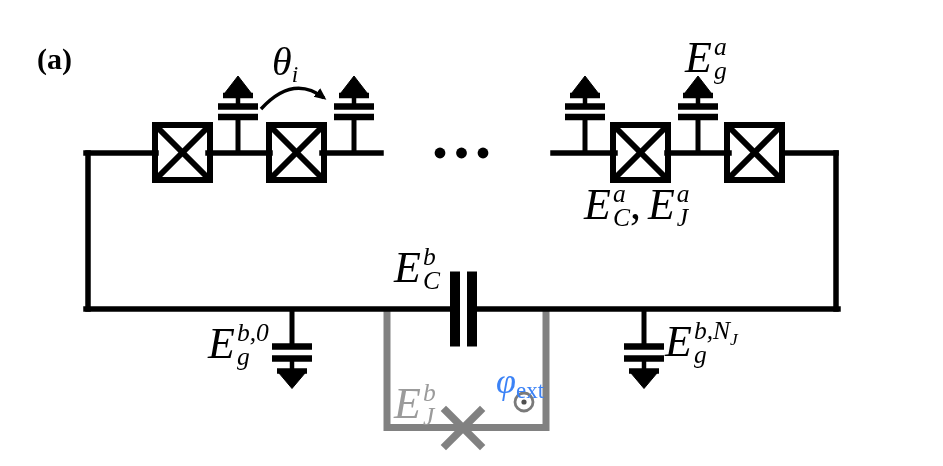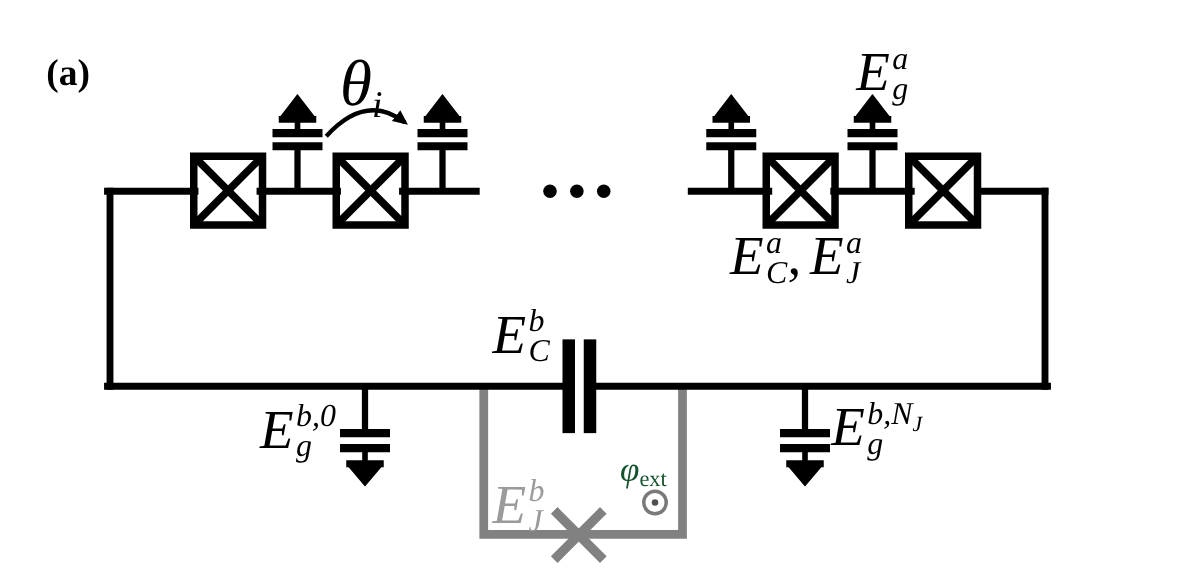--- a/index.html
+++ b/index.html
@@ -39,23 +39,23 @@
   .subsub{
     font-size:68%;
     position:relative;
     top:0.32em;
   }
   .inline-sub{
     font-size:60%;
     vertical-align:-0.32em;
   }
   .comma{font-style:normal;margin-right:7px;}
-  .theta-label{font-size:52px;}
+  .theta-label{font-size:40px;}
   .theta-label .inline-sub{font-size:58%;}
-  .phi-label{font-size:28px;color:#14532d;}
+  .phi-label{font-size:36px;color:#3b82f6;}
   .phi-label .inline-sub{font-style:normal;font-size:64%;vertical-align:-0.22em;}
   .gray-label{color:#9b9b9b;}
 </style>
 </head>
 <body>
 
 <div id="figure">
 
   <svg id="circuit-svg" width="943" height="466" viewBox="0 0 943 466">
     <defs>

